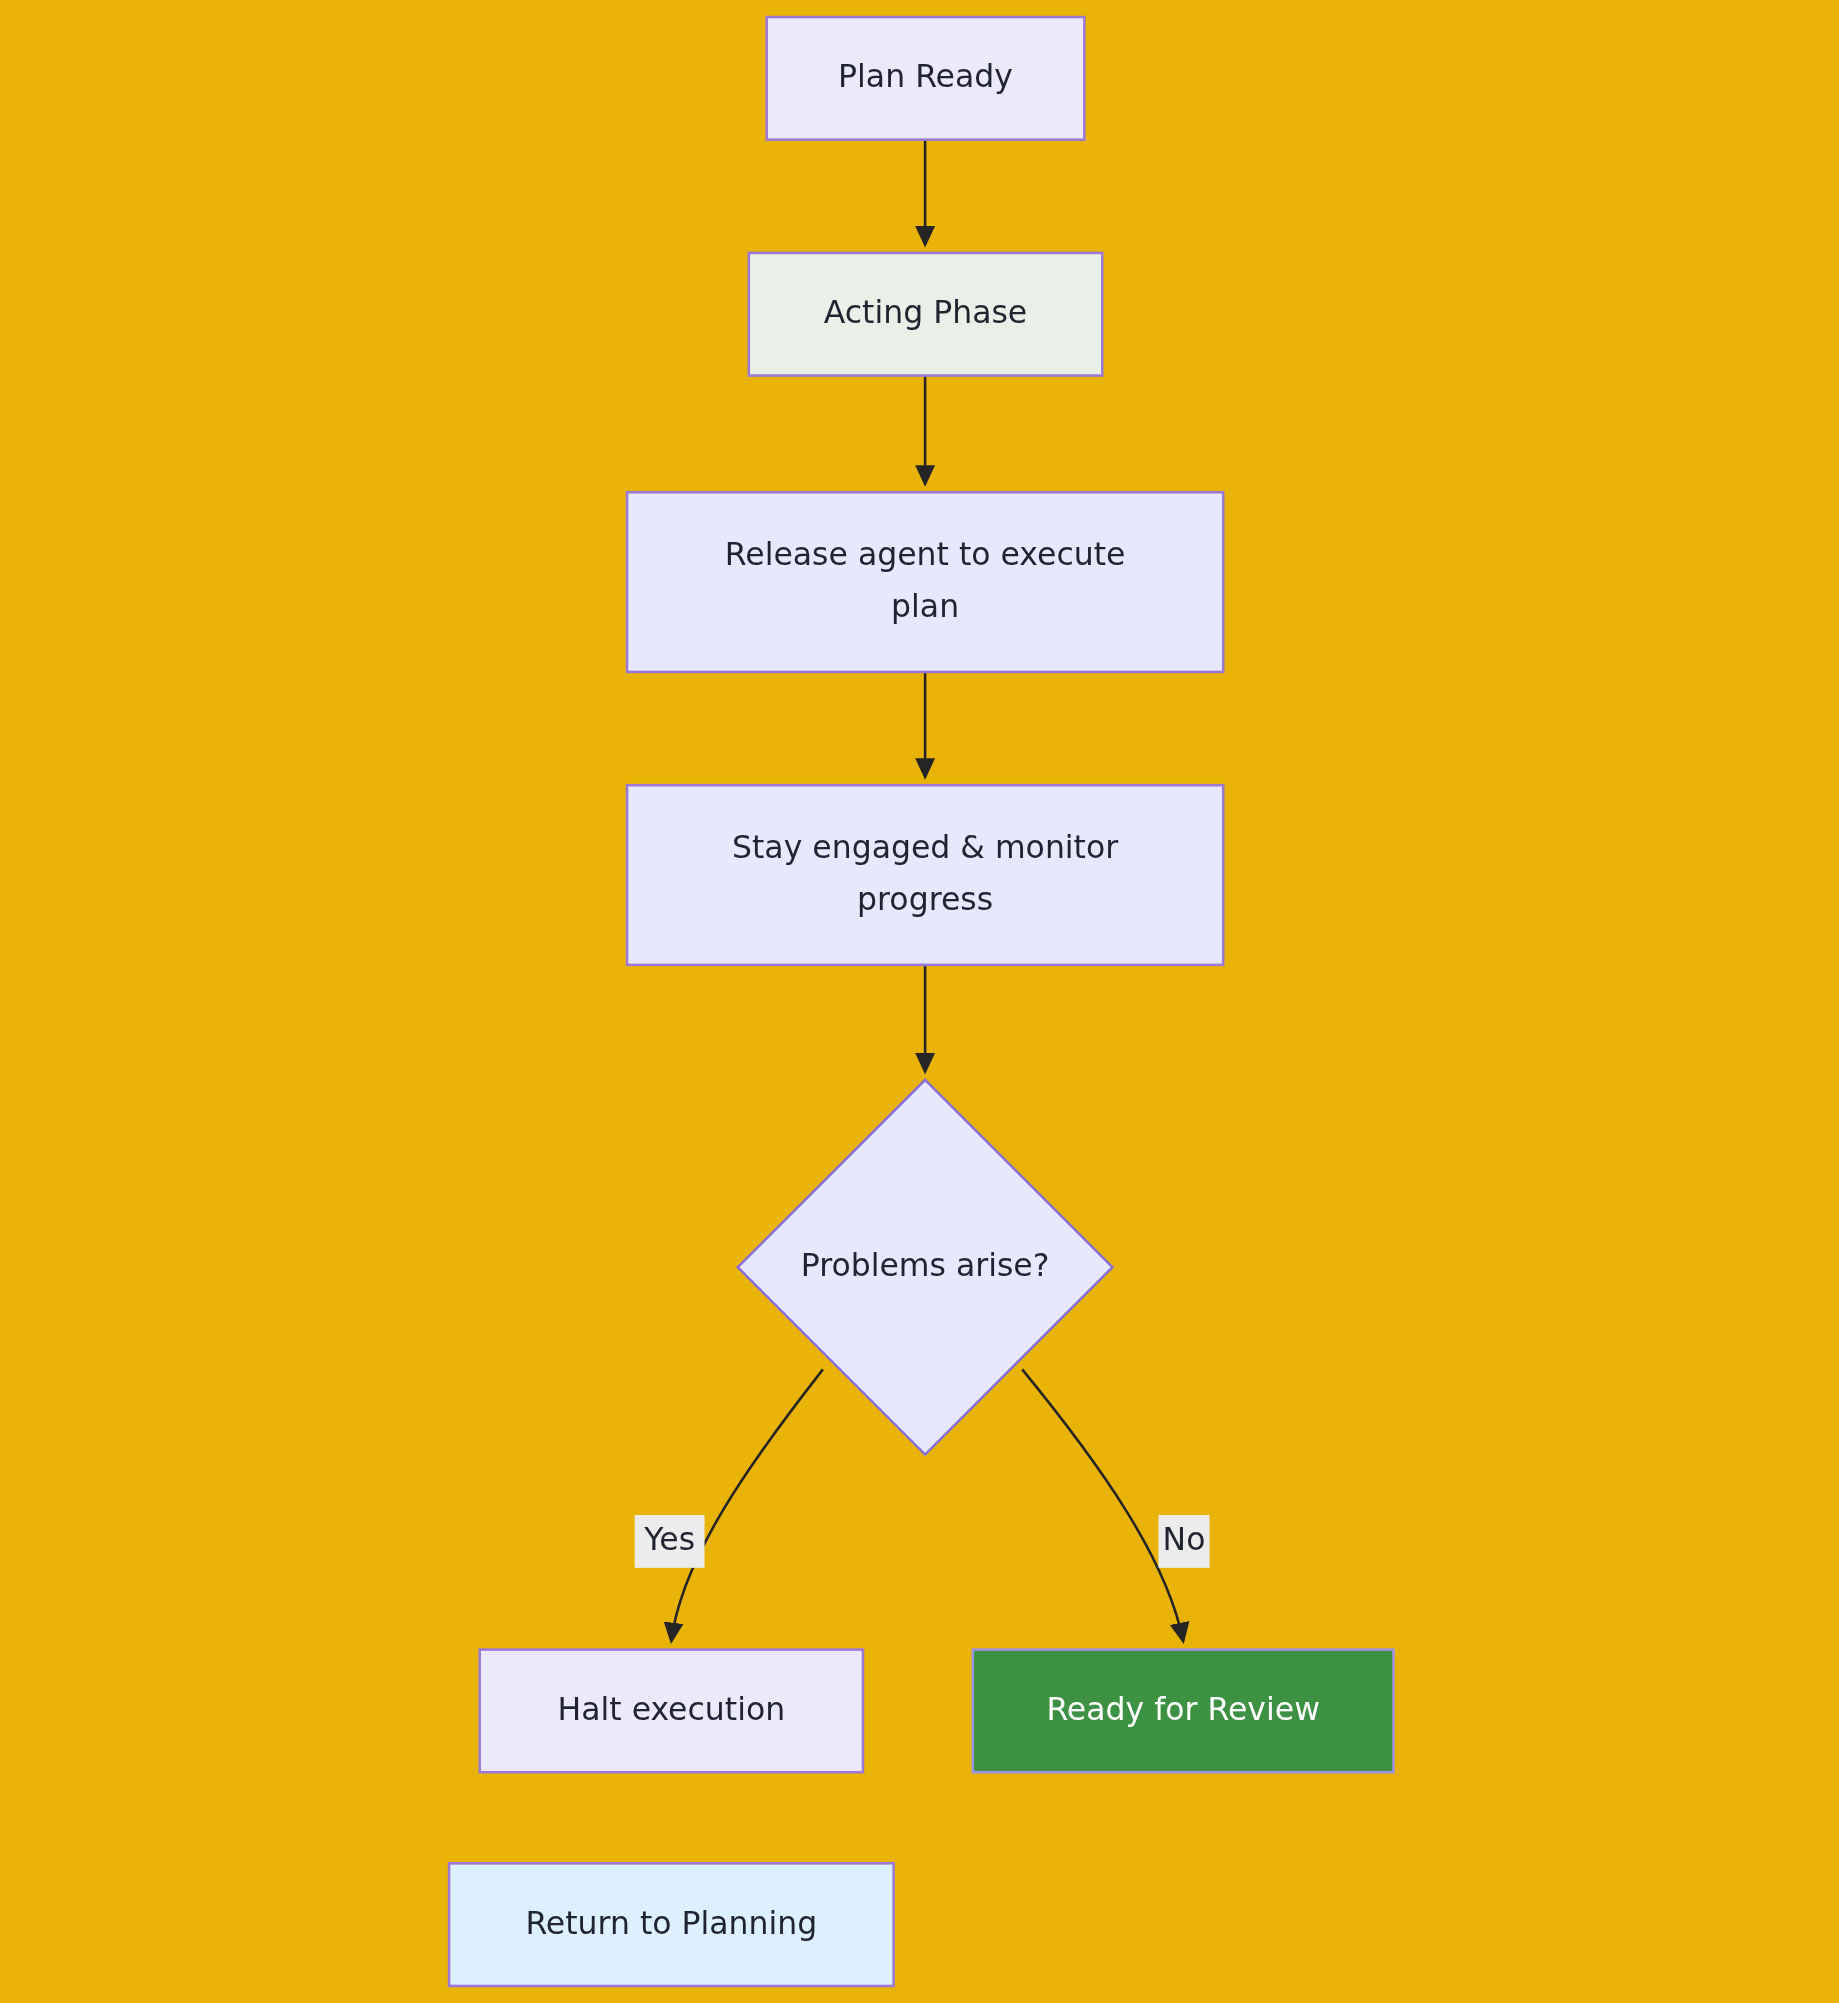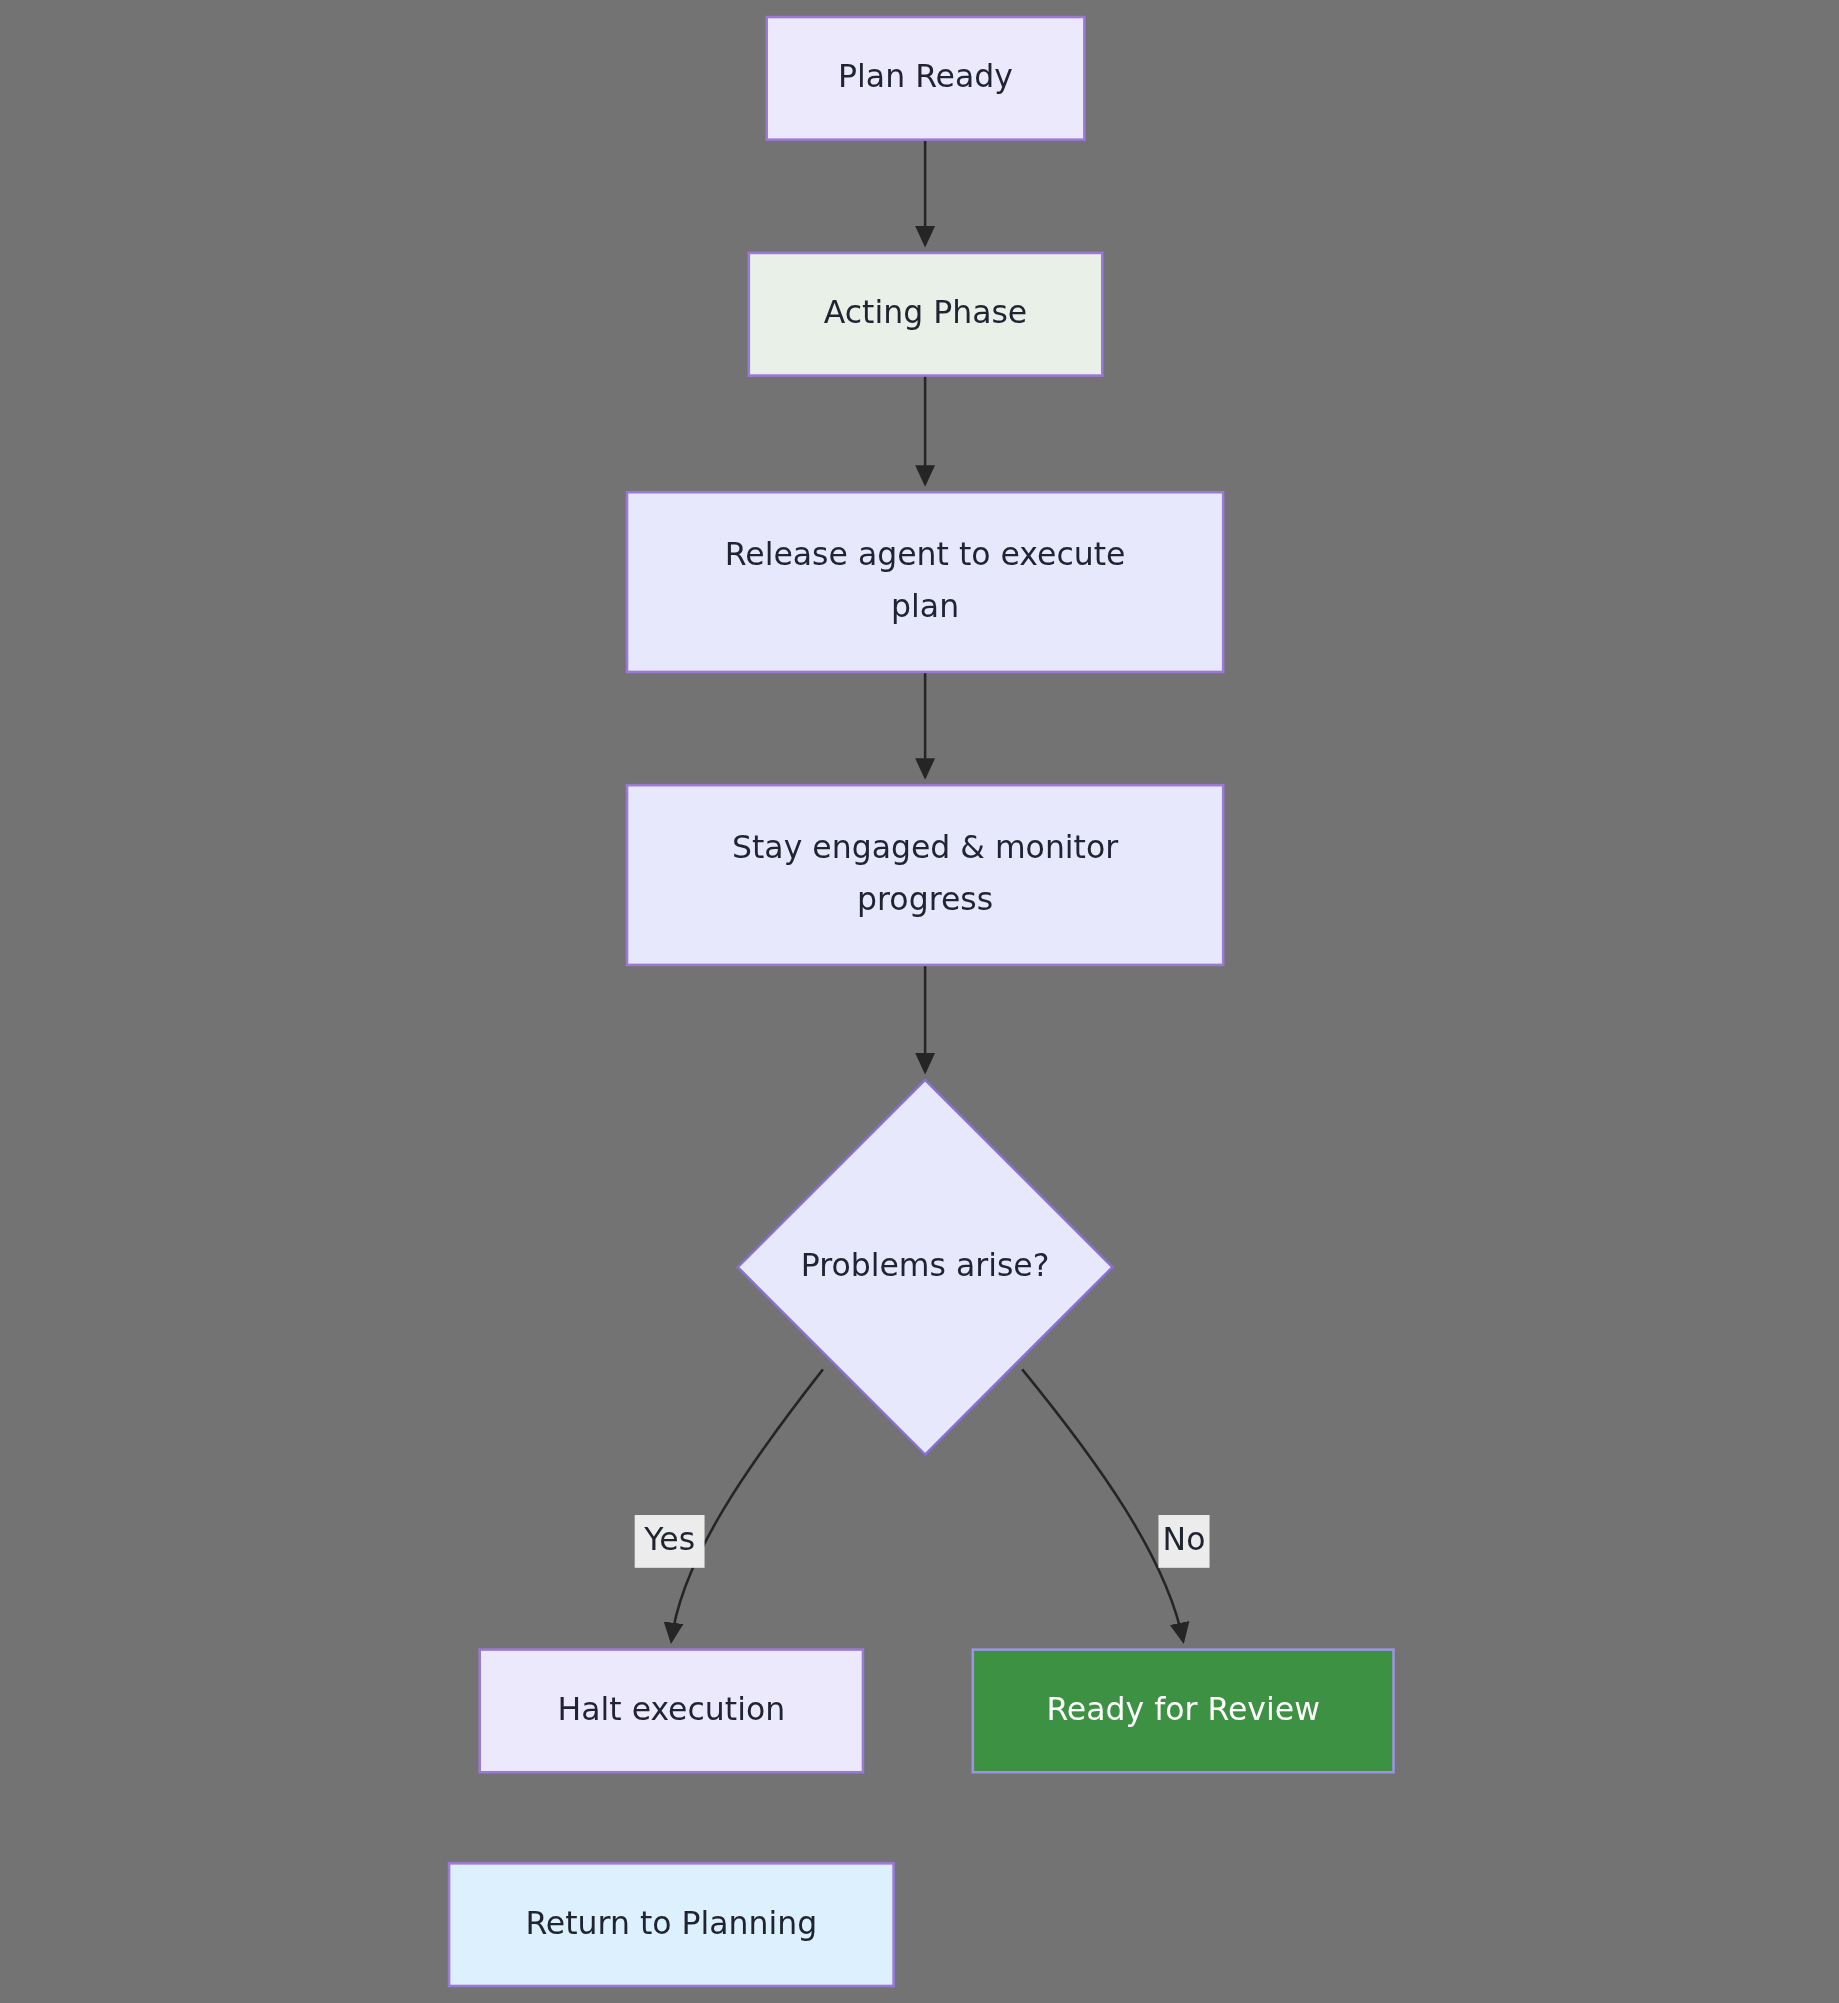--- a/index.html
+++ b/index.html
@@ -7,21 +7,21 @@
     padding: 0;
     background: #ffffff;
   }
   body {
     font-family: "DejaVu Sans", sans-serif;
   }
   #flowchart-canvas {
     position: relative;
     width: 1840px;
     height: 2003px;
-    background: #737373;
+    background: #eab308;
     overflow: hidden;
   }
   svg.diagram-svg {
     position: absolute;
     left: 0;
     top: 0;
     width: 1840px;
     height: 2003px;
     display: block;
   }

